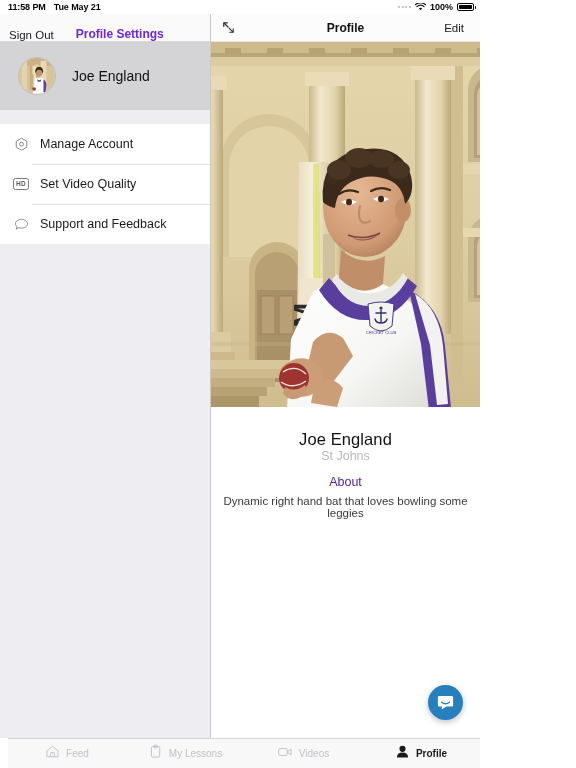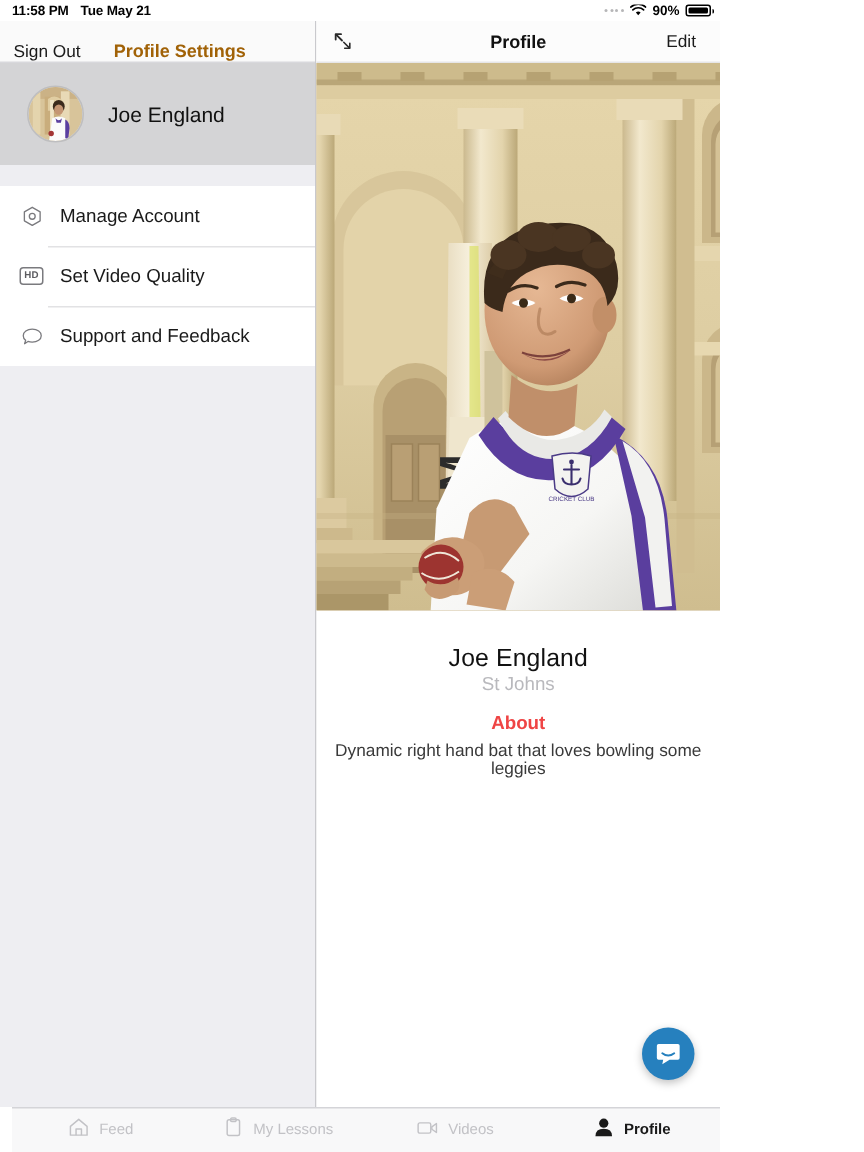--- a/index.html
+++ b/index.html
@@ -44,21 +44,21 @@
     border-right:1px solid #c9c9cd;
   }
   .side-nav {
     height:28px; flex:0 0 28px;
     display:flex; align-items:flex-end;
     background:#fafafa;
     padding:0 0 0 9px;
     border-bottom:1px solid #d8d8dc;
   }
   .side-nav .signout { font-size:11.5px; color:#1a1a1a; }
-  .side-nav .title { font-size:12px; font-weight:bold; color:#a16207; margin-left:22px; }
+  .side-nav .title { font-size:12px; font-weight:bold; color:#6d28d9; margin-left:22px; }
 
   .profile-row {
     height:68px; flex:0 0 68px;
     background:#d4d4d6;
     display:flex; align-items:center;
     padding-left:18px;
   }
   .avatar {
     width:38px; height:38px; border-radius:50%;
     overflow:hidden; flex:0 0 38px;
@@ -111,21 +111,21 @@
     pointer-events:none;
   }
   .edit-btn { margin-left:auto; margin-right:16px; font-size:11.5px; color:#1a1a1a; }
 
   .hero { width:100%; height:365px; flex:0 0 365px; position:relative; overflow:hidden; background:#c8b48a; }
   .hero svg { position:absolute; inset:0; width:100%; height:100%; display:block; }
 
   .info { padding-top:23px; text-align:center; }
   .info .name { font-size:16.5px; color:#111; letter-spacing:0.1px; }
   .info .club { font-size:12.5px; color:#b9b9bd; }
-  .info .about-h { font-size:12.5px; color:#ef4444; margin-top:12px;font-weight:bold; }
+  .info .about-h { font-size:12.5px; color:#4c1d95; margin-top:12px; }
   .info .about-b { font-size:11.5px; color:#3a3a3a; margin-top:6px; }
 
   .detail-fill { flex:1 1 auto; }
 
   .chat-fab {
     position:absolute; right:17px; bottom:18px;
     width:35px; height:35px; border-radius:50%;
     background:#2680be;
     display:flex; align-items:center; justify-content:center;
     box-shadow:0 2px 6px rgba(0,0,0,0.25);
@@ -156,21 +156,21 @@
           <i></i>
           <i></i>
           <i></i>
           <i></i>
         </span>
       <svg class="sb-wifi" width="11" height="8" viewBox="0 0 11 8">
         <path d="M5.5 7.2 L3.9 5.3 A2.6 2.6 0 0 1 7.1 5.3 Z" fill="#000"></path>
         <path d="M1.9 3.6 A5.2 5.2 0 0 1 9.1 3.6" stroke="#000" stroke-width="1.1" fill="none" stroke-linecap="round"></path>
         <path d="M0.5 1.7 A7.4 7.4 0 0 1 10.5 1.7" stroke="#000" stroke-width="1.1" fill="none" stroke-linecap="round"></path>
       </svg>
-      <span class="sb-batt-pct">90%</span>
+      <span class="sb-batt-pct">100%</span>
       <span class="sb-batt">
           <span></span>
         </span>
     </div>
   </div>
 
   <div class="body-split">
 
     <div class="sidebar">
 

